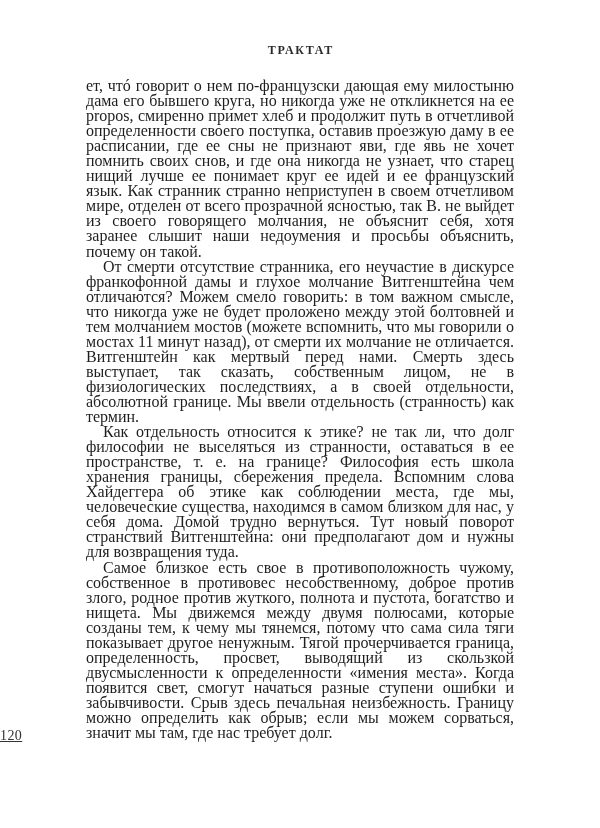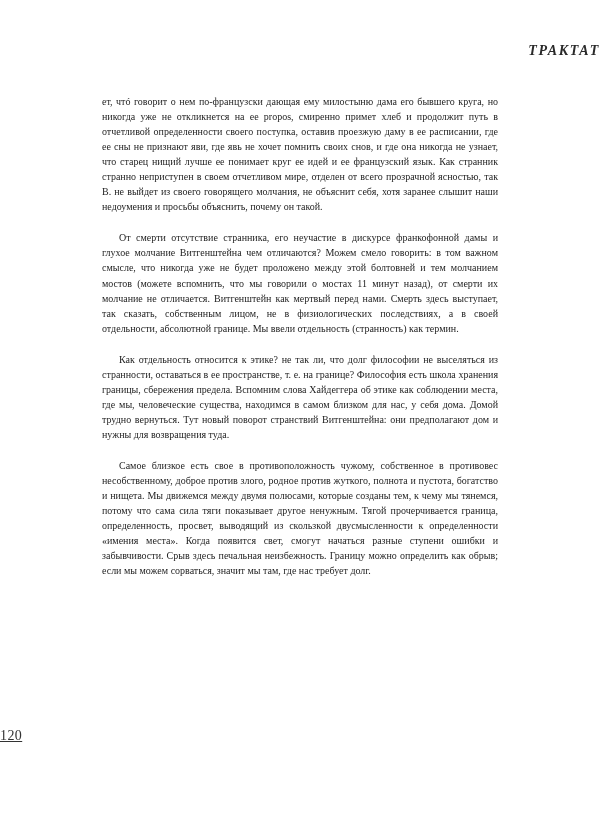--- a/index.html
+++ b/index.html
@@ -24,43 +24,42 @@
     box-sizing: border-box;
     background: #ffffff;
   }
 
   
   .running-head {
     position: absolute;
     left: 0;
     right: 0;
     top: 43px;
-    text-align: right;
-    font-size: 14px;
+    text-align: center;
+    font-size: 12px;
     letter-spacing: 1.7px;
     text-indent: 1.7px;
     font-weight: 600;
     color: #2a2a2a;
     text-transform: uppercase;
-    font-style: italic;
   }
 
   
   .textblock {
     position: absolute;
     left: 86px;
     top: 78px;
     width: 428px;
   }
 
   .para {
-    margin: 16px;
+    margin: 0;
     text-align: justify;
     text-justify: inter-word;
-    font-size: 10px;
+    font-size: 16px;
     line-height: 15.05px;
     text-indent: 17px;
     color: #1e1e1e;
     hyphens: manual;
     -webkit-hyphens: manual;
   }
   .para.first {
     text-indent: 0;
   }
 

